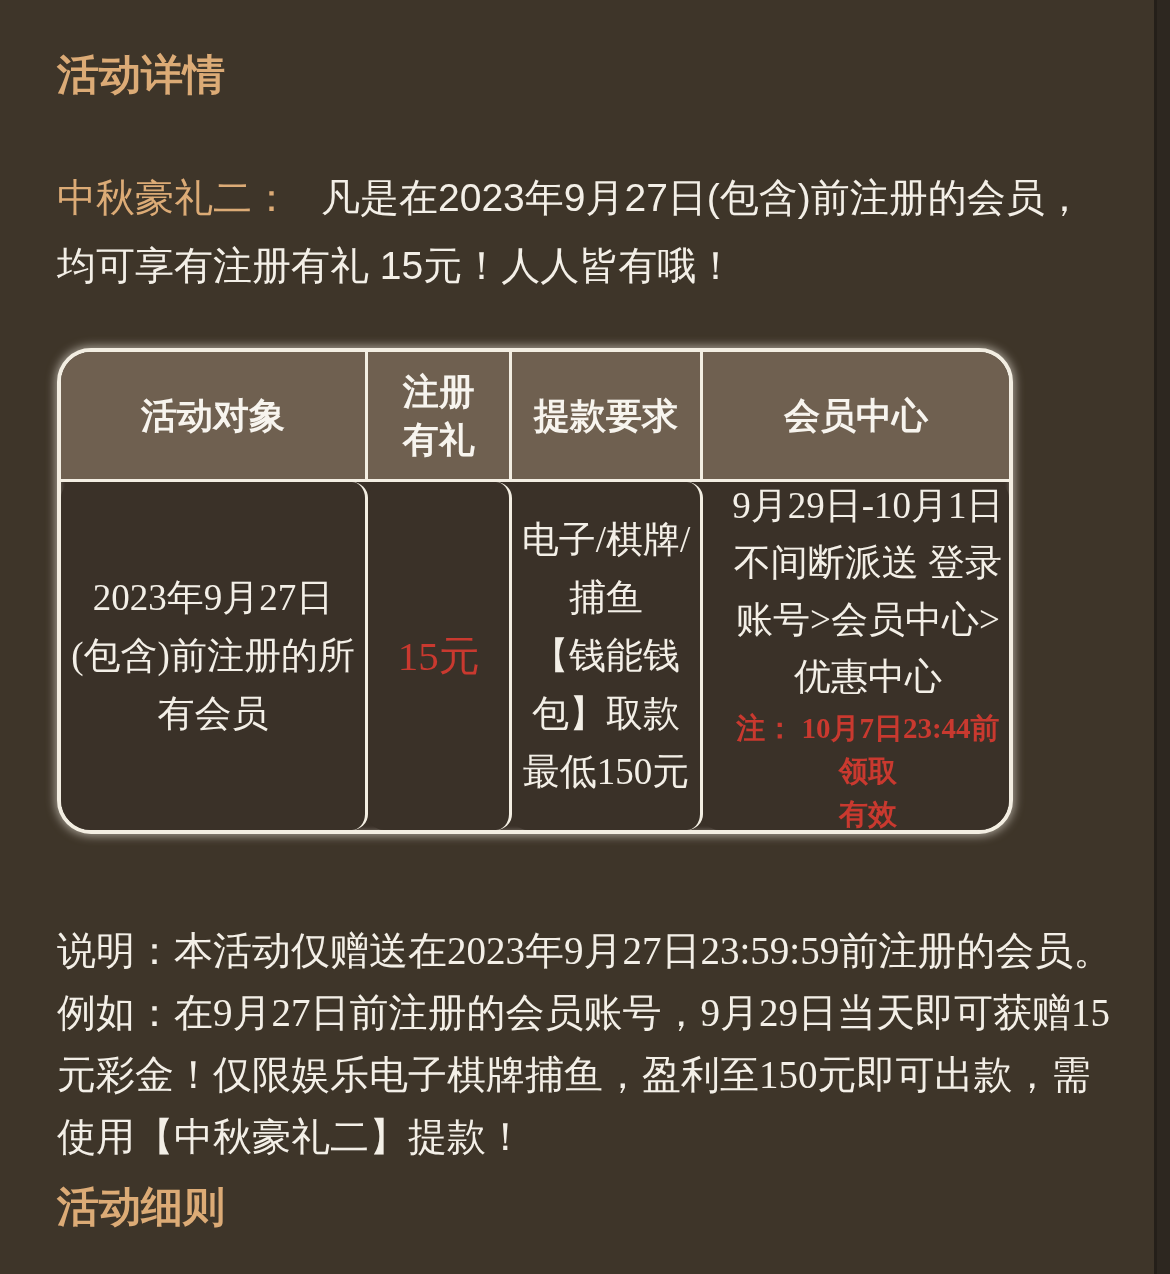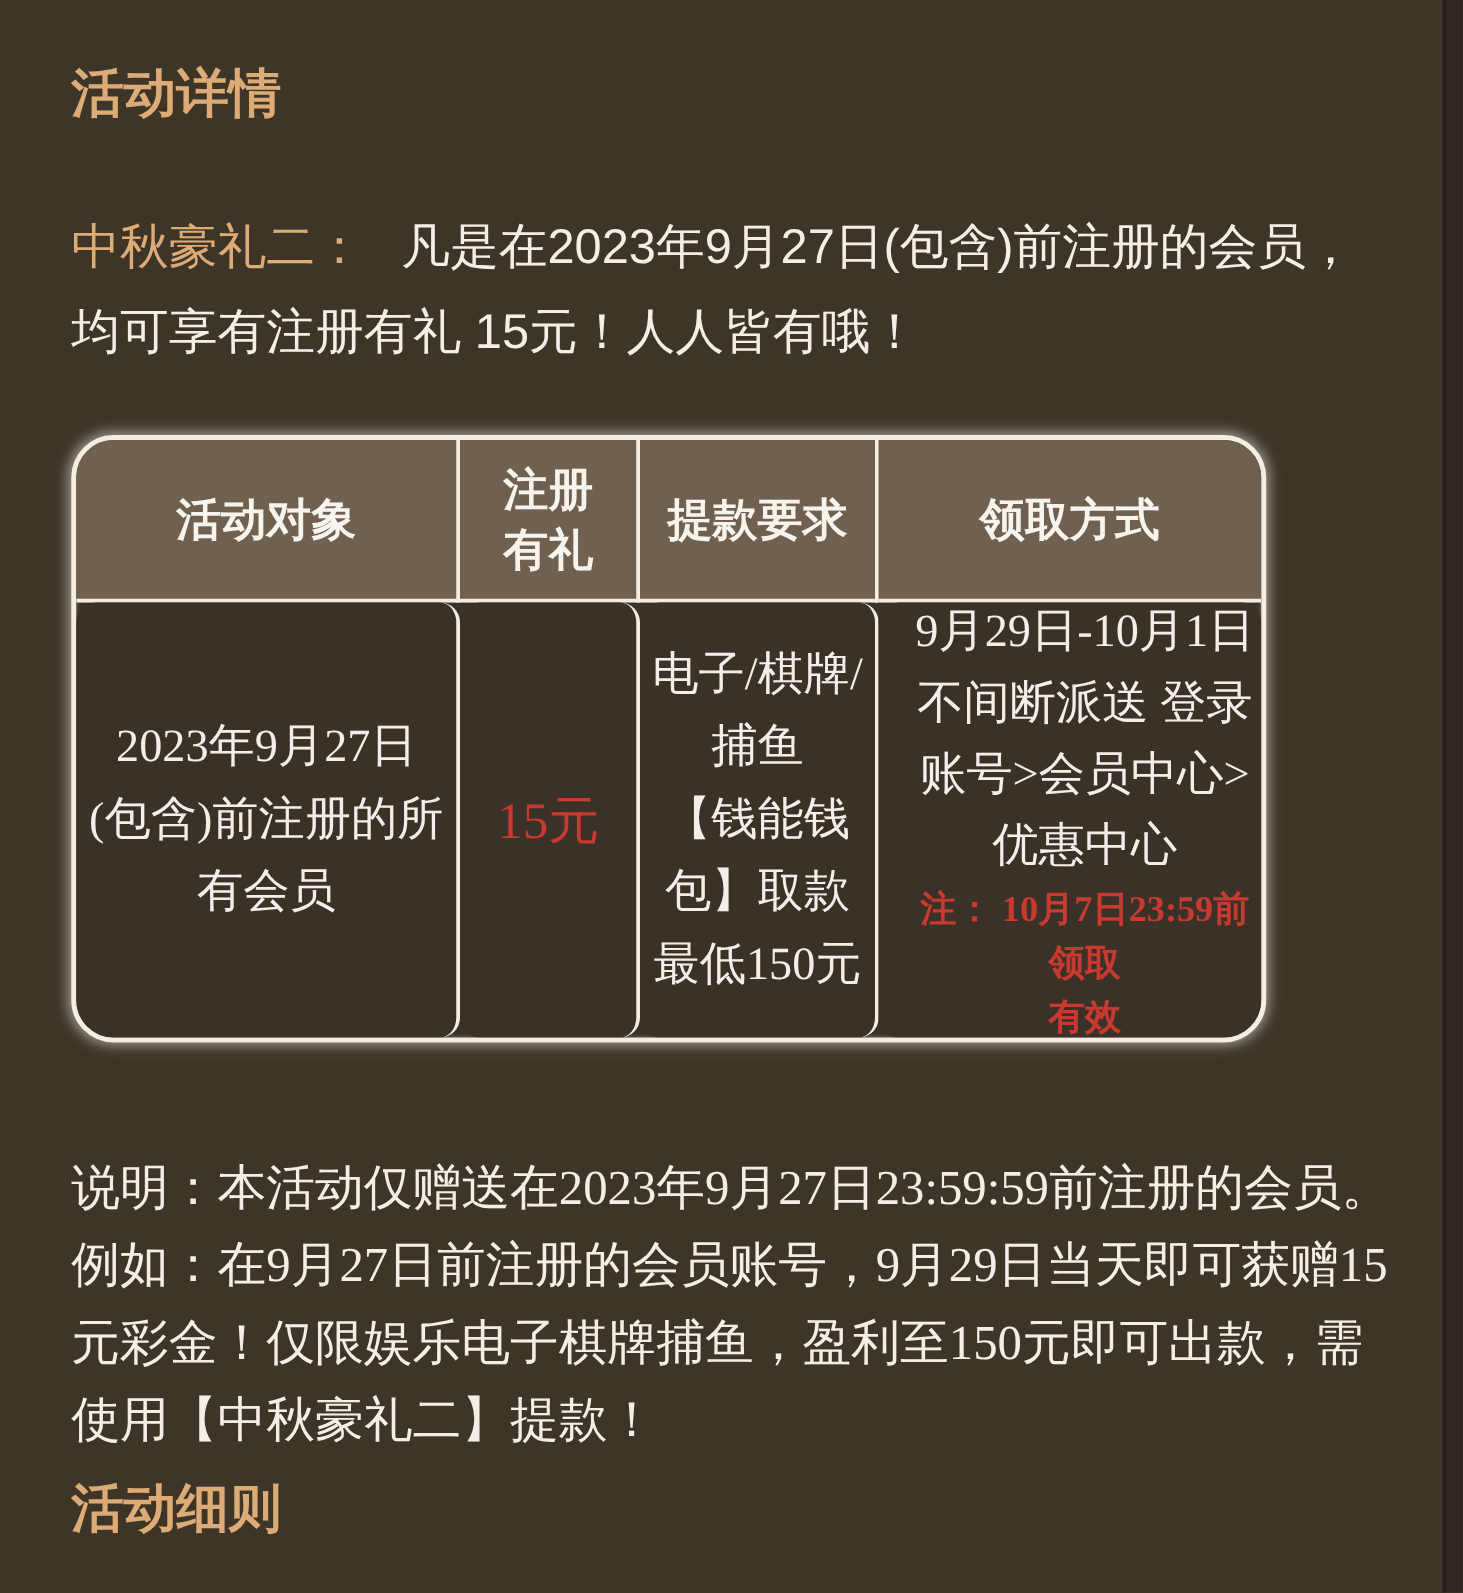--- a/index.html
+++ b/index.html
@@ -113,37 +113,37 @@
 <div class="page">
 
   <h1 class="section-heading heading-details">活动详情</h1>
 
   <p class="intro"><span class="intro-label">中秋豪礼二：</span><span>凡是在2023年9月27日(包含)前注册的会员，均可享有注册有礼 15元！人人皆有哦！</span></p>
 
   <div class="promo-table">
     <div class="cell th border-r">活动对象</div>
     <div class="cell th border-r">注册有礼</div>
     <div class="cell th border-r">提款要求</div>
-    <div class="cell th">领取方式</div>
+    <div class="cell th">会员中心</div>
 
     <div class="cell td border-r">2023年9月27日
 (包含)前注册的所
 有会员</div>
     <div class="cell td border-r gift-cell">15元</div>
     <div class="cell td border-r">电子/棋牌/
 捕鱼
 【钱能钱
 包】取款
 最低150元</div>
     <div class="cell td claim-cell">
       <span>9月29日-10月1日
 不间断派送 登录
 账号&gt;会员中心&gt;
 优惠中心</span>
-      <span class="claim-note">注： 10月7日23:59前领取
+      <span class="claim-note">注： 10月7日23:44前领取
 有效</span>
     </div>
   </div>
 
   <div class="notes">
     <div>说明：本活动仅赠送在2023年9月27日23:59:59前注册的会员。</div>
     <div>例如：在9月27日前注册的会员账号，9月29日当天即可获赠15元彩金！仅限娱乐电子棋牌捕鱼，盈利至150元即可出款，需使用【中秋豪礼二】提款！</div>
   </div>
 
   <h2 class="section-heading heading-rules">活动细则</h2>

